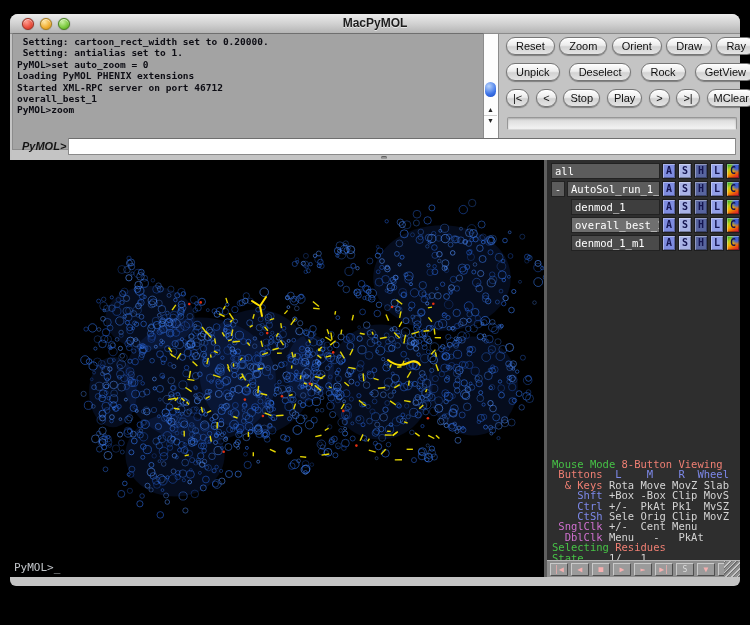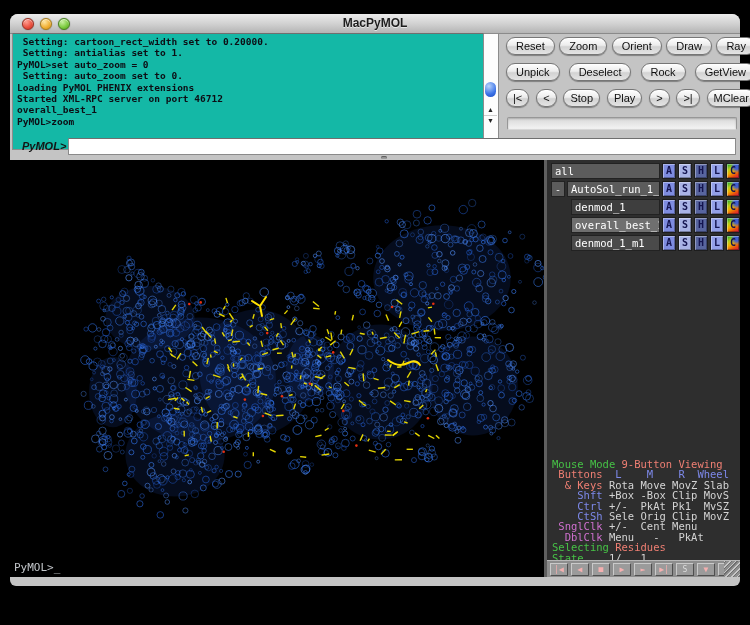--- a/index.html
+++ b/index.html
@@ -10,21 +10,21 @@
   .titlebar{position:absolute;left:0;top:0;width:730px;height:20px;border-radius:8px 8px 0 0;
     background:linear-gradient(#ececec,#cfcfcf 55%,#b4b4b4);border-bottom:1px solid #8a8a8a;}
   .title{position:absolute;left:0;right:0;top:2px;text-align:center;font-size:12px;font-weight:bold;
     color:#1d1d1d;text-shadow:0 1px 0 rgba(255,255,255,.6);}
   .lights{position:absolute;left:12px;top:4px;display:flex;gap:6px;}
   .light{width:12px;height:12px;border-radius:50%;box-shadow:inset 0 1px 1px rgba(255,255,255,.7),0 0 1px rgba(0,0,0,.6);}
   .light.red{background:radial-gradient(circle at 35% 30%,#ff9c8f,#e84b3a 60%,#c23224);border:1px solid #9d2b1f;}
   .light.yellow{background:radial-gradient(circle at 35% 30%,#ffe6a0,#f0ad2f 60%,#cd8d1d;);border:1px solid #a87c17;background:radial-gradient(circle at 35% 30%,#ffe6a0,#f0ad2f 60%,#cd8d1d);}
   .light.green{background:radial-gradient(circle at 35% 30%,#c8f0a0,#78c93a 60%,#4f9a1d);border:1px solid #46811b;}
 
-  .console{position:absolute;left:2px;top:19px;width:472px;height:117px;background:#14b8a6;
+  .console{position:absolute;left:2px;top:19px;width:472px;height:117px;background:#a3a3a3;
     border:1px solid #8c8c8c;border-top-color:#6f6f6f;padding:2px 0 0 4px;overflow:hidden;}
   .console-line{font-family:"DejaVu Sans Mono",monospace;font-size:9.5px;font-weight:bold;
     line-height:11.4px;color:#0d0d14;white-space:pre;}
   .scrollbar{position:absolute;left:474px;top:19px;width:15px;height:117px;background:#fdfdfd;
     border:1px solid #8c8c8c;border-left:none;}
   .thumb{position:absolute;left:1px;top:48px;width:11px;height:15px;border-radius:7px;
     background:radial-gradient(circle at 35% 28%,#b8d4fb,#3e74e8 60%,#1c4cc0);}
   .sb-arrow{position:absolute;left:0;width:13px;height:9px;font-size:7px;line-height:9px;text-align:center;color:#222;}
   .sb-up{top:71px;} .sb-down{top:81px;border-top:1px solid #cfcfcf;}
 
@@ -91,21 +91,20 @@
         <div class="light yellow"></div>
         <div class="light green"></div>
       </div>
     <div class="title">MacPyMOL</div>
   </div>
 
   <div class="console" id="console">
       <div class="console-line"> Setting: cartoon_rect_width set to 0.20000.</div>
       <div class="console-line"> Setting: antialias set to 1.</div>
       <div class="console-line">PyMOL&gt;set auto_zoom = 0</div>
-      <div class="console-line"> Setting: auto_zoom set to 0.</div>
       <div class="console-line">Loading PyMOL PHENIX extensions</div>
       <div class="console-line">Started XML-RPC server on port 46712</div>
       <div class="console-line">overall_best_1</div>
       <div class="console-line">PyMOL&gt;zoom</div>
     </div>
 
   <div class="scrollbar">
     <div class="thumb"></div>
     <div class="sb-arrow sb-up">▲</div>
     <div class="sb-arrow sb-down">▼</div>
@@ -1801,21 +1800,21 @@
           <div class="tiles">
             <div class="tile t-a">A</div>
             <div class="tile t-s">S</div>
             <div class="tile t-h">H</div>
             <div class="tile t-l">L</div>
             <div class="tile t-c">C</div>
           </div>
         </div>
       </div>
     <div class="mouse-panel" id="mousepanel">
-        <div class="m-line"><span class="c-green">Mouse Mode </span><span class="c-salmon">9-Button Viewing</span></div>
+        <div class="m-line"><span class="c-green">Mouse Mode </span><span class="c-salmon">8-Button Viewing</span></div>
         <div class="m-line"><span class="c-salmon"> Buttons</span><span class="c-blue">  L    M    R  Wheel</span></div>
         <div class="m-line"><span class="c-salmon">  &amp; Keys</span><span class="c-gray"> Rota Move MovZ Slab</span></div>
         <div class="m-line"><span class="c-blue">    Shft</span><span class="c-gray"> +Box -Box Clip MovS</span></div>
         <div class="m-line"><span class="c-blue">    Ctrl</span><span class="c-gray"> +/-  PkAt Pk1  MvSZ</span></div>
         <div class="m-line"><span class="c-blue">    CtSh</span><span class="c-gray"> Sele Orig Clip MovZ</span></div>
         <div class="m-line"><span class="c-magenta"> SnglClk</span><span class="c-gray"> +/-  Cent Menu</span></div>
         <div class="m-line"><span class="c-magenta">  DblClk</span><span class="c-gray"> Menu   -   PkAt</span></div>
         <div class="m-line"><span class="c-green">Selecting</span><span class="c-salmon"> Residues</span></div>
         <div class="m-line"><span class="c-green">State</span><span class="c-gray">    1/   1</span></div>
       </div>

